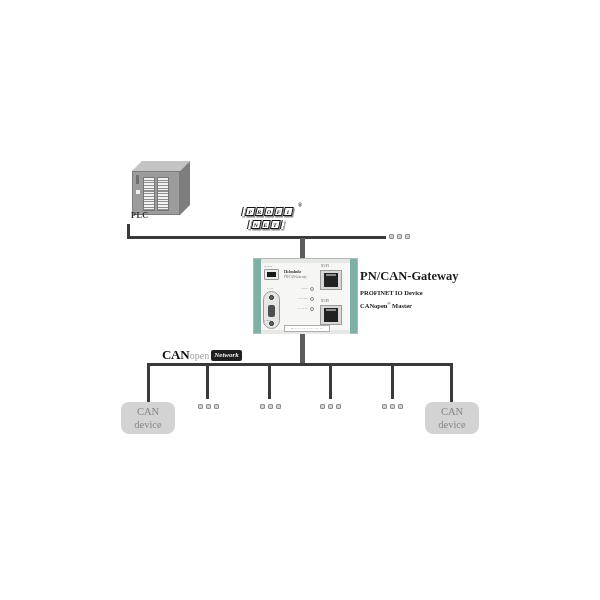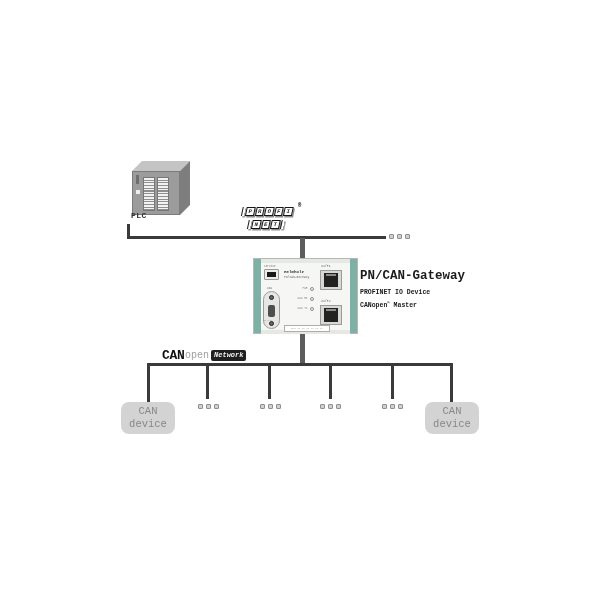--- a/index.html
+++ b/index.html
@@ -1,17 +1,17 @@
 <!DOCTYPE html>
 <html><head>
 <meta charset="utf-8">
 <style>
   html,body{margin:0;padding:0;background:#fff;}
   .stage{position:relative;width:600px;height:600px;background:#ffffff;overflow:hidden;
-         font-family:Liberation Mono, monospace;color:#222;}
+         font-family:Liberation Serif, serif;color:#222;}
 
   
   .line{position:absolute;background:#3a3a3a;}
   .thickline{position:absolute;background:#5c5c5c;}
 
   
   .plc{position:absolute;left:130px;top:160px;width:62px;height:56px;}
   .plc-top{position:absolute;left:2px;top:1px;width:58px;height:10px;background:#c4c4c4;
            clip-path:polygon(0 100%,17.2% 0,100% 0,82.8% 100%);}
   .plc-side{position:absolute;left:50px;top:1px;width:10px;height:54px;background:#7e7e7e;

